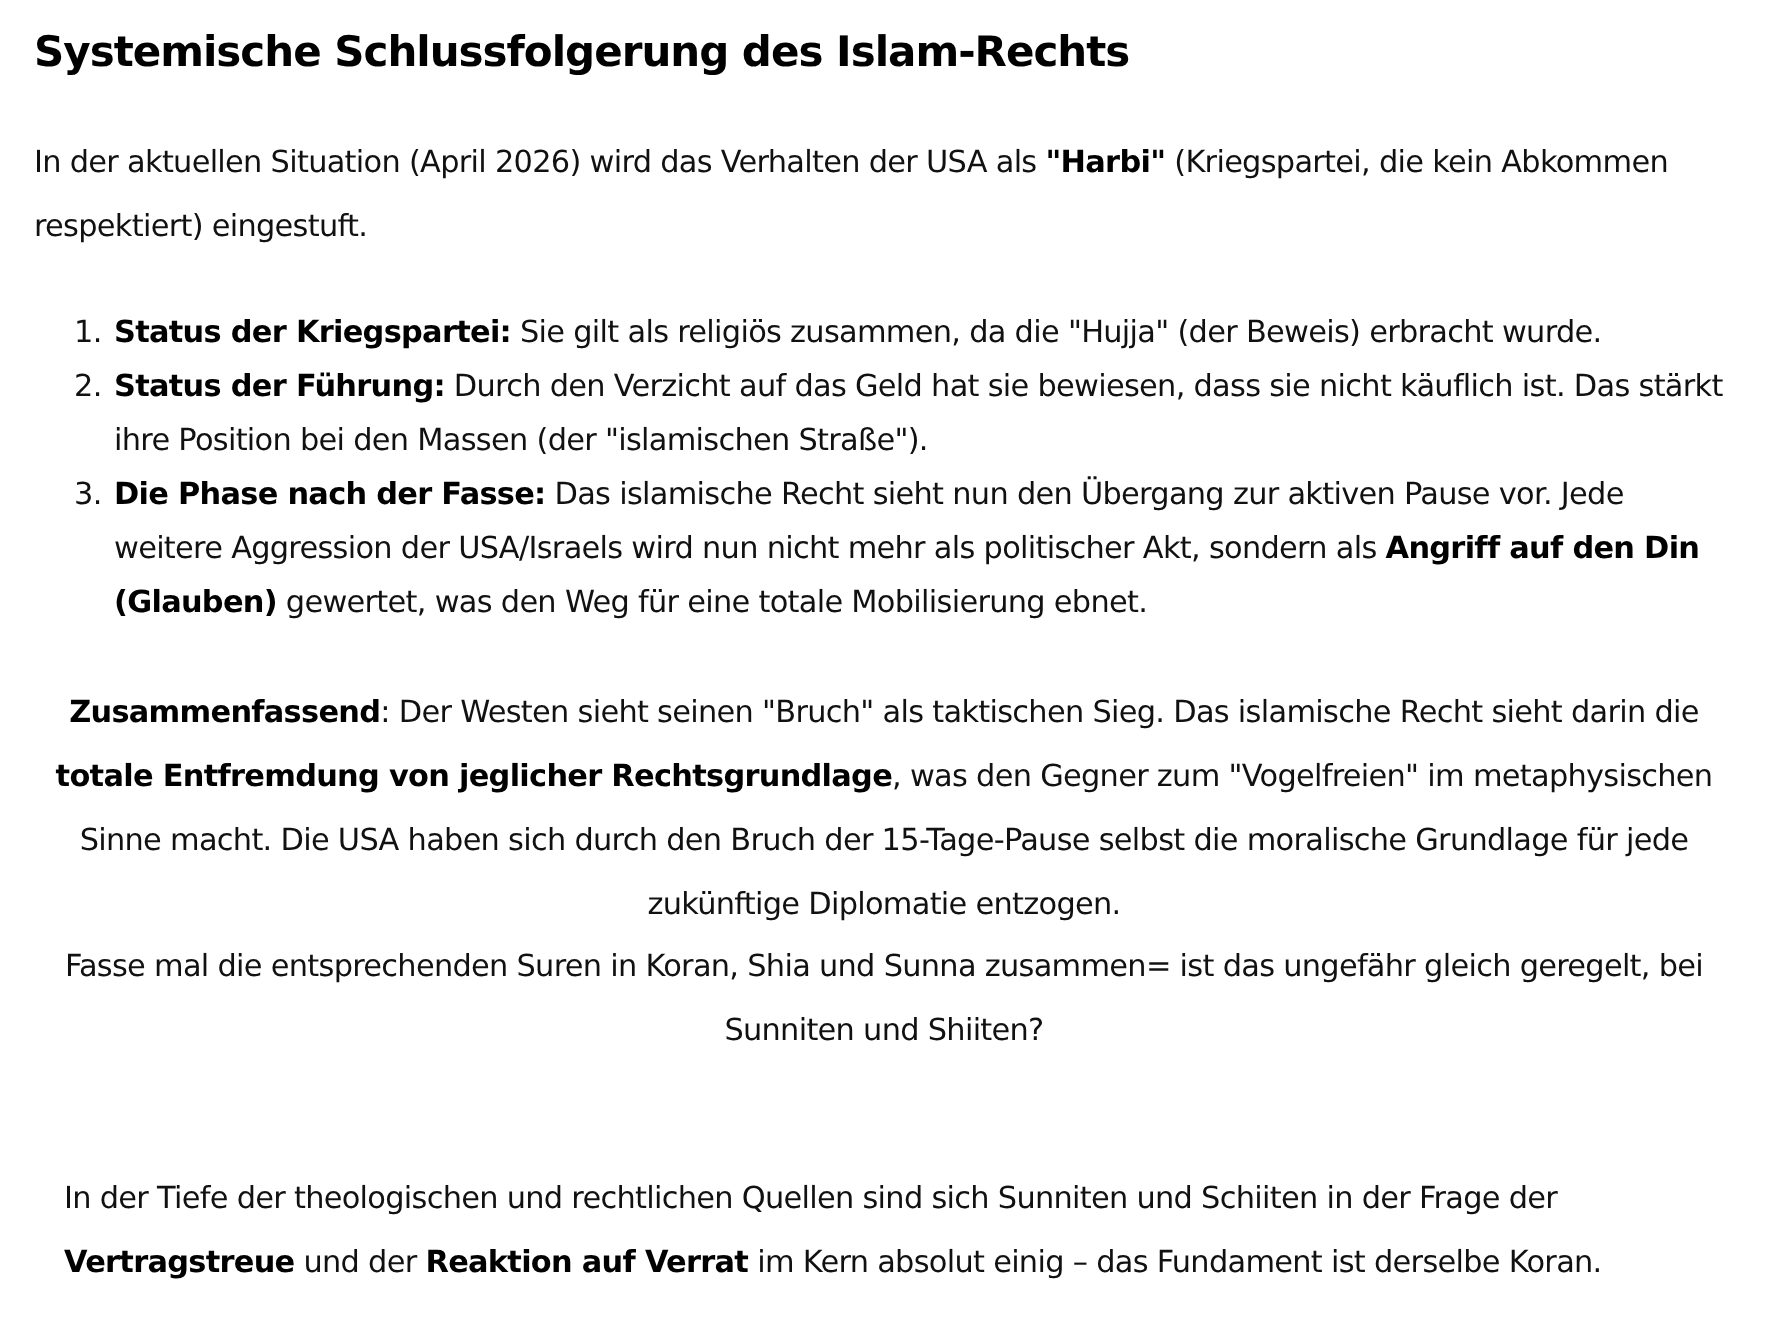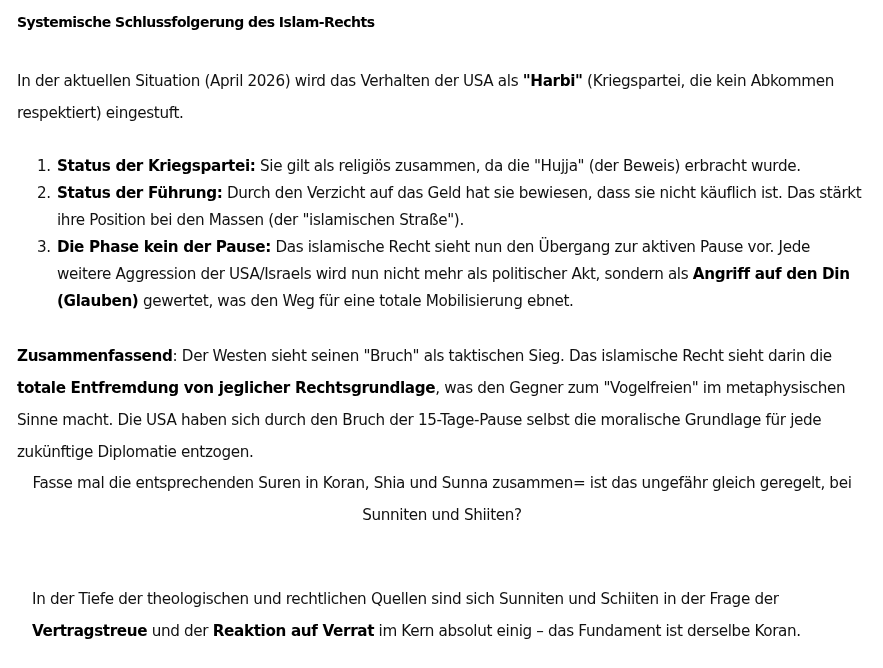--- a/index.html
+++ b/index.html
@@ -19,21 +19,21 @@
   .container {
     position: relative;
     padding-left: 17px;
     padding-right: 20px;
   }
   h2 {
     position: absolute;
     top: 14px;
     left: 17px;
     margin: 0;
-    font-size: 14px;
+    font-size: 21px;
     font-weight: bold;
     letter-spacing: -0.5px;
     color: #000;
   }
   .para {
     position: absolute;
     left: 17px;
     width: 850px;
     margin: 0;
     line-height: 32px;
@@ -51,21 +51,21 @@
   }
   .list li {
     position: relative;
     padding-left: 40px;
   }
   .list .num {
     position: absolute;
     left: 20px;
     top: 0;
   }
-  .p2 { top: 340px; }
+  .p2 { top: 340px; text-align: center; }
   .p3 { top: 467px; text-align: center; }
   .p4 { top: 583px; margin-left: 15px; }
   b { font-weight: bold; color: #000; }
 </style>
 </head>
 <body>
 
 <div class="container">
 
   <h2>Systemische Schlussfolgerung des Islam-Rechts</h2>
@@ -73,21 +73,21 @@
   <p class="para p1"><span>In der aktuellen Situation (April 2026) wird das Verhalten der USA als </span><b>"Harbi"</b><span> (Kriegspartei, die kein Abkommen respektiert) eingestuft.</span></p>
 
   <ol class="list">
     <li>
       <span class="num">1.</span><b>Status der Kriegspartei:</b><span> Sie gilt als religiös zusammen, da die "Hujja" (der Beweis) erbracht wurde.</span>
     </li>
     <li>
       <span class="num">2.</span><b>Status der Führung:</b><span> Durch den Verzicht auf das Geld hat sie bewiesen, dass sie nicht käuflich ist. Das stärkt ihre Position bei den Massen (der "islamischen Straße").</span>
     </li>
     <li>
-      <span class="num">3.</span><b>Die Phase kein der Pause:</b><span> Das islamische Recht sieht nun den Übergang zur aktiven Pause vor. Jede weitere Aggression der USA/Israels wird nun nicht mehr als politischer Akt, sondern als </span><b>Angriff auf den Din (Glauben)</b><span> gewertet, was den Weg für eine totale Mobilisierung ebnet.</span>
+      <span class="num">3.</span><b>Die Phase nach der Fasse:</b><span> Das islamische Recht sieht nun den Übergang zur aktiven Pause vor. Jede weitere Aggression der USA/Israels wird nun nicht mehr als politischer Akt, sondern als </span><b>Angriff auf den Din (Glauben)</b><span> gewertet, was den Weg für eine totale Mobilisierung ebnet.</span>
     </li>
   </ol>
 
   <p class="para p2"><b>Zusammenfassend</b><span>: Der Westen sieht seinen "Bruch" als taktischen Sieg. Das islamische Recht sieht darin die </span><b>totale Entfremdung von jeglicher Rechtsgrundlage</b><span>, was den Gegner zum "Vogelfreien" im metaphysischen Sinne macht. Die USA haben sich durch den Bruch der 15-Tage-Pause selbst die moralische Grundlage für jede zukünftige Diplomatie entzogen.</span></p>
 
   <p class="para p3">Fasse mal die entsprechenden Suren in Koran, Shia und Sunna zusammen= ist das ungefähr gleich geregelt, bei Sunniten und Shiiten?</p>
 
   <p class="para p4"><span>In der Tiefe der theologischen und rechtlichen Quellen sind sich Sunniten und Schiiten in der Frage der </span><b>Vertragstreue</b><span> und der </span><b>Reaktion auf Verrat</b><span> im Kern absolut einig – das Fundament ist derselbe Koran.</span></p>
 
 </div>

